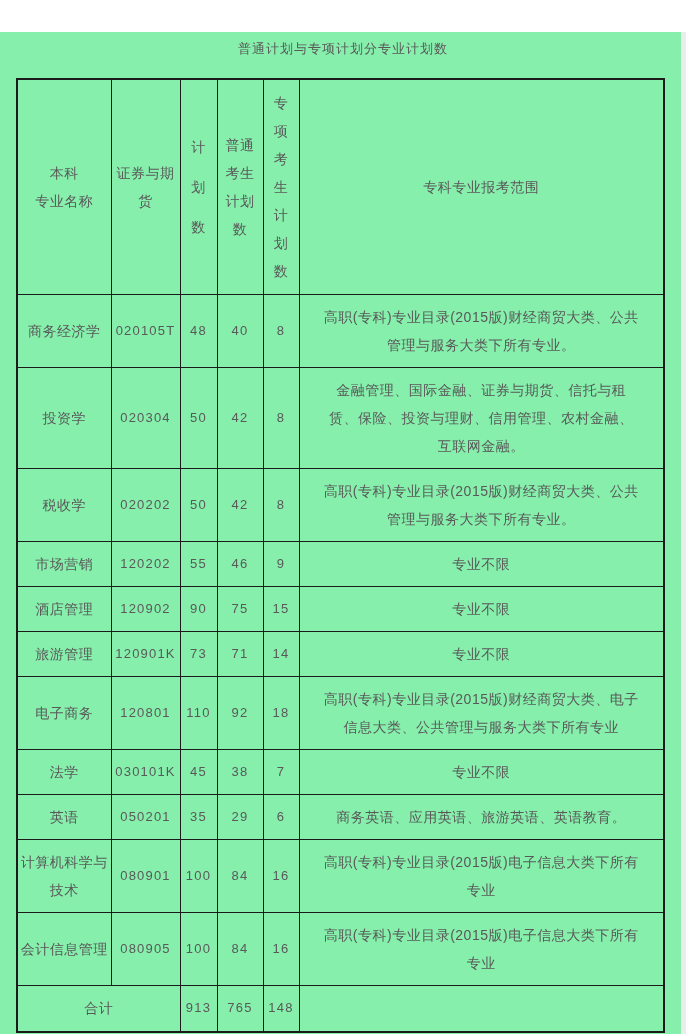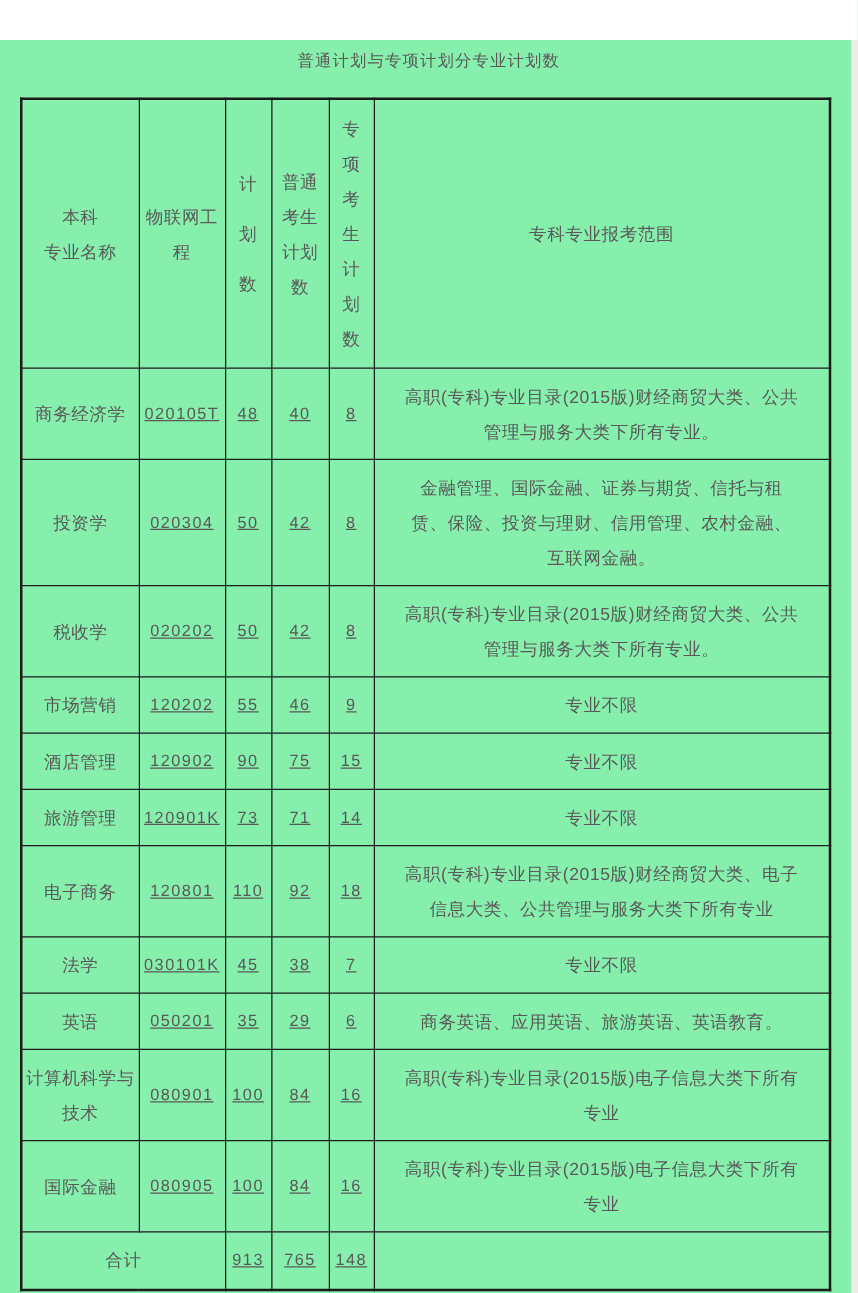--- a/index.html
+++ b/index.html
@@ -45,21 +45,20 @@
   }
   thead tr { height: 215px; }
   th { white-space: pre-line; }
   th.lh-wide { line-height: 40px; }
   tbody tr { height: 45px; }
   tfoot tr { height: 47px; }
   td.num {
     font-size: 13px;
     letter-spacing: 1.2px;
     padding: 8px 0;
-    text-decoration: underline;
   }
   td.scope {
     padding: 8px 24px;
   }
   
   col.c1 { width: 94px; }
   col.c2 { width: 69px; }
   col.c3 { width: 37px; }
   col.c4 { width: 46px; }
   col.c5 { width: 36px; }
@@ -86,21 +85,21 @@
         <col class="c2">
         <col class="c3">
       <col class="c4">
         <col class="c5">
         <col class="c6">
     </colgroup>
     <thead>
       <tr>
         <th>本科
 专业名称</th>
-        <th>物联网工程</th>
+        <th>证券与期货</th>
         <th class="lh-wide">计
 划
 数</th>
         <th>普通
 考生
 计划
 数</th>
         <th>专
 项
 考
@@ -186,21 +185,21 @@
         </tr>
         <tr>
           <td>计算机科学与技术</td>
           <td class="num">080901</td>
           <td class="num">100</td>
           <td class="num">84</td>
           <td class="num">16</td>
           <td class="scope">高职(专科)专业目录(2015版)电子信息大类下所有专业</td>
         </tr>
         <tr>
-          <td>国际金融</td>
+          <td>会计信息管理</td>
           <td class="num">080905</td>
           <td class="num">100</td>
           <td class="num">84</td>
           <td class="num">16</td>
           <td class="scope">高职(专科)专业目录(2015版)电子信息大类下所有专业</td>
         </tr>
       </tbody>
     <tfoot>
       <tr>
         <td colspan="2">合计</td>

